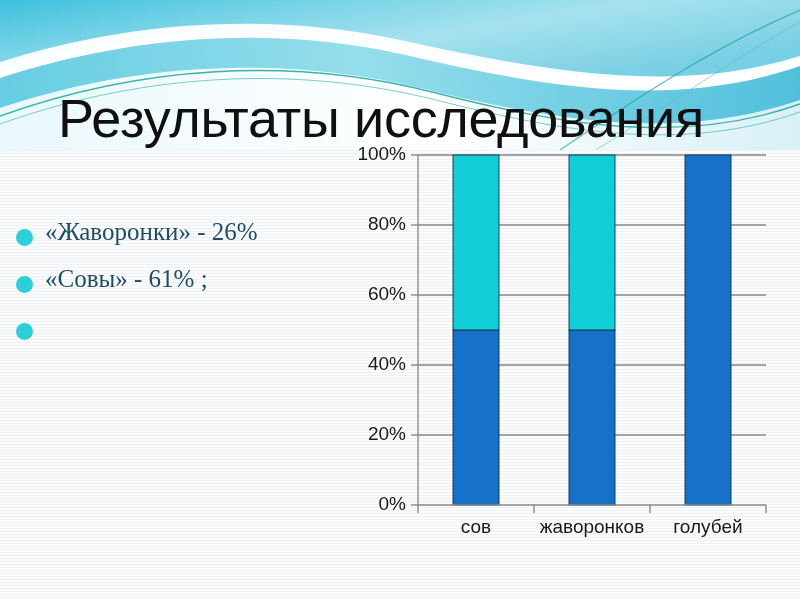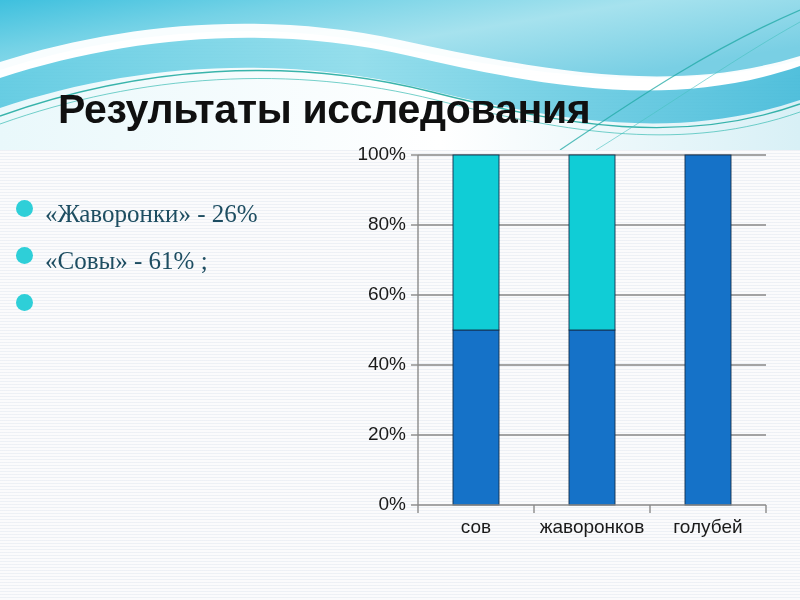--- a/index.html
+++ b/index.html
@@ -35,42 +35,42 @@
     width: 800px;
     height: 150px;
     pointer-events: none;
   }
 
   
   #page-title {
     position: absolute;
     left: 58px;
     top: 58px;
-    font-size: 41px;
+    font-size: 54px;
     line-height: 48px;
     color: #101010;
     font-family: "Liberation Sans", sans-serif;
-    font-weight: 700;
+    font-weight: 400;
     letter-spacing: -0.3px;
     white-space: nowrap;
   }
 
   
   #bullet-list {
     position: absolute;
     left: 12px;
     top: 200px;
     width: 330px;
     list-style: none;
     margin: 0;
     padding: 0;
   }
   #bullet-list .list-item {
     display: flex;
-    align-items: flex-start;
+    align-items: flex-end;
     height: 46px;
     margin-bottom: 1px;
   }
   .bullet-marker {
     width: 17px;
     height: 17px;
     border-radius: 50%;
     background: #2ecfd8;
     flex: 0 0 auto;
     margin-right: 12px;

